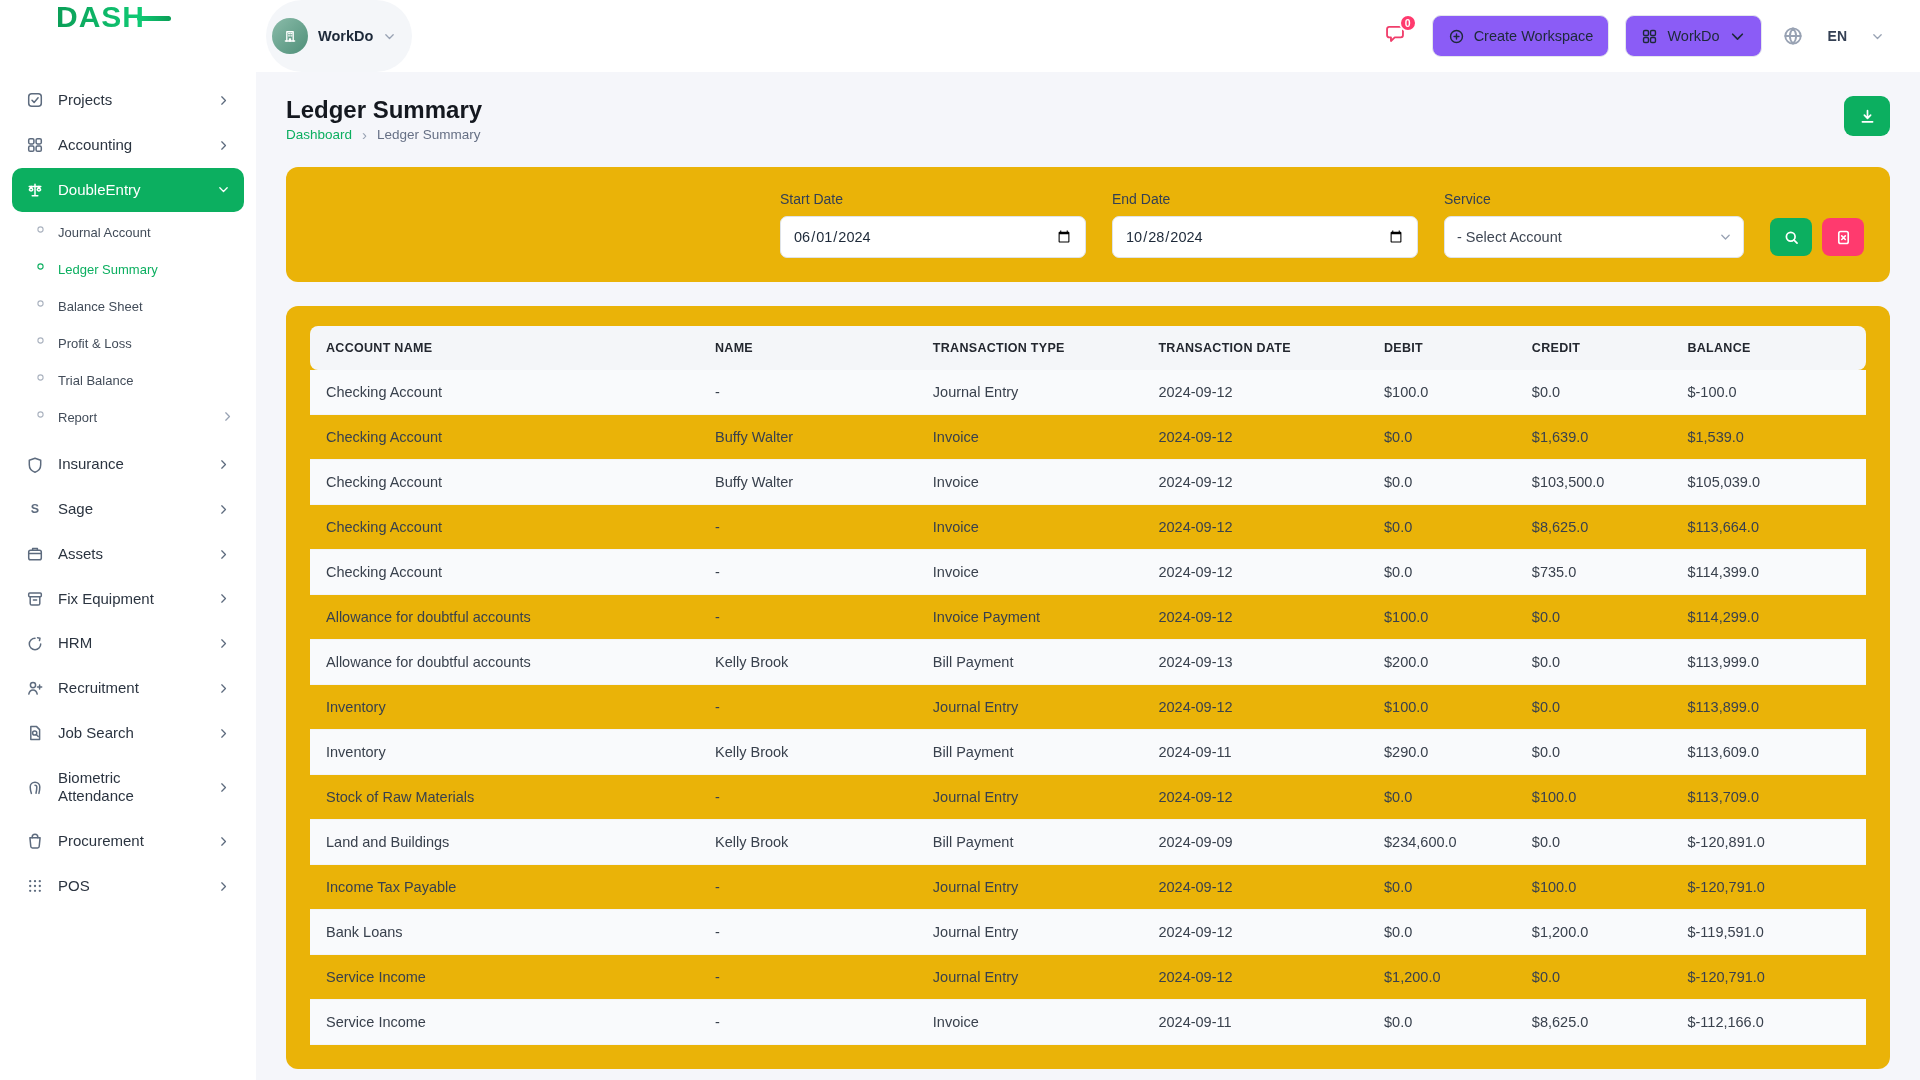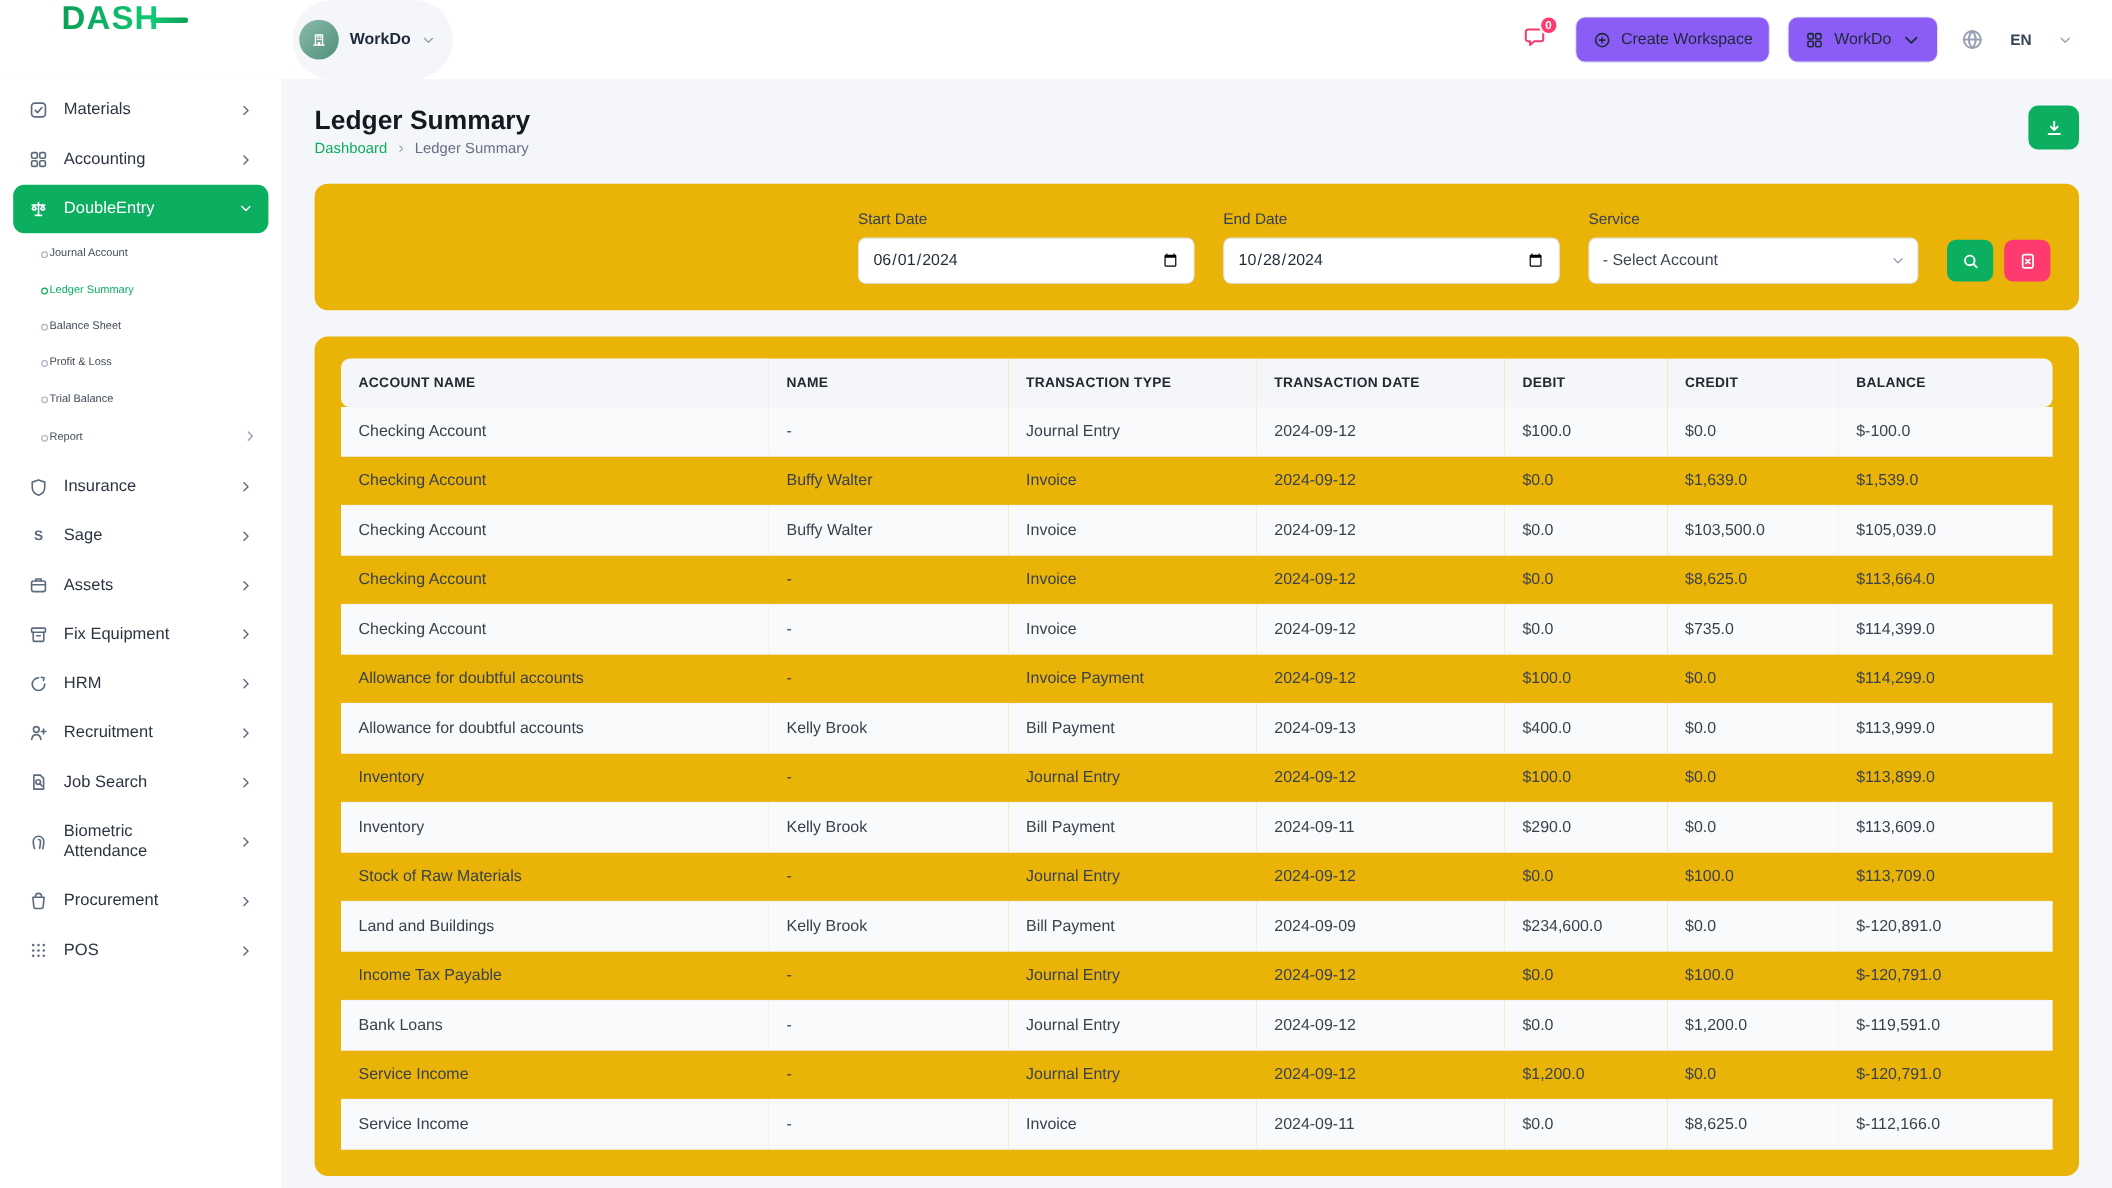--- a/index.html
+++ b/index.html
@@ -31,21 +31,21 @@
 .lang-code{font-size:14px;font-weight:600;color:#344054}
 
 .sidebar{background:#fff;padding:6px 12px 12px;overflow:hidden}
 .side-item{display:flex;align-items:center;gap:14px;padding:13px 14px;border-radius:10px;color:#2b3440;font-size:15px;font-weight:500;cursor:pointer}
 .side-item .icon{color:#5d6b7e}
 .side-item .icon.chev{margin-left:auto}
 .side-label{flex:1;max-width:128px;line-height:1.25}
 .side-item.active{background:var(--primary);color:#fff}
 .side-item.active .icon,.side-item.active .icon.chev{color:#fff}
 .side-sub{padding:2px 0 6px 10px}
-.side-sub-item{display:flex;align-items:flex-end;padding:11px 10px 11px 14px;font-size:10px;color:#424c59;border-radius:8px;cursor:pointer}
+.side-sub-item{display:flex;align-items:flex-start;gap:13px;padding:11px 10px 11px 14px;font-size:13px;color:#424c59;border-radius:8px;cursor:pointer}
 .side-sub-item .icon.bullet{width:9px;height:9px;color:#aab2bf}
 .side-sub-item .icon.chev{margin-left:auto}
 .side-sub-item.active{color:var(--primary)}
 .side-sub-item.active .icon.bullet{color:var(--primary)}
 
 .content{background:#f5f6fa;padding:24px 30px;overflow:hidden}
 .page-head{display:flex;justify-content:space-between;align-items:flex-start}
 .page-title{font-size:24px;font-weight:700;color:#14181f}
 .breadcrumb{margin-top:2px;font-size:13.5px;display:flex;align-items:center;gap:10px}
 .bc-link{color:var(--primary);cursor:pointer;text-decoration:none}
@@ -154,21 +154,21 @@
 
   <aside class="sidebar">
     <nav id="sidebar-menu">
         <div class="side-item">
           <span class="icon">
             <svg viewBox="0 0 18 18" fill="none" stroke="currentColor" stroke-width="1.5" stroke-linecap="round" stroke-linejoin="round">
               <rect x="2.7" y="2.7" width="12.6" height="12.6" rx="3"></rect>
               <path d="M6 9.3l2.1 2.1 4-4.6"></path>
             </svg>
           </span>
-          <span class="side-label">Materials</span>
+          <span class="side-label">Projects</span>
           <span class="icon chev">
             <svg viewBox="0 0 18 18" fill="none" stroke="currentColor" stroke-width="1.8" stroke-linecap="round" stroke-linejoin="round">
               <path d="M6.6 3.9L11.7 9l-5.1 5.1"></path>
             </svg>
           </span>
         </div>
         <div class="side-item">
           <span class="icon">
             <svg viewBox="0 0 18 18" fill="none" stroke="currentColor" stroke-width="1.5" stroke-linecap="round" stroke-linejoin="round">
               <rect x="2.7" y="2.7" width="5.2" height="5.2" rx="1.4"></rect>
@@ -532,21 +532,21 @@
               <td>2024-09-12</td>
               <td>$100.0</td>
               <td>$0.0</td>
               <td>$114,299.0</td>
             </tr>
             <tr>
               <td>Allowance for doubtful accounts</td>
               <td>Kelly Brook</td>
               <td>Bill Payment</td>
               <td>2024-09-13</td>
-              <td>$400.0</td>
+              <td>$200.0</td>
               <td>$0.0</td>
               <td>$113,999.0</td>
             </tr>
             <tr>
               <td>Inventory</td>
               <td>-</td>
               <td>Journal Entry</td>
               <td>2024-09-12</td>
               <td>$100.0</td>
               <td>$0.0</td>

